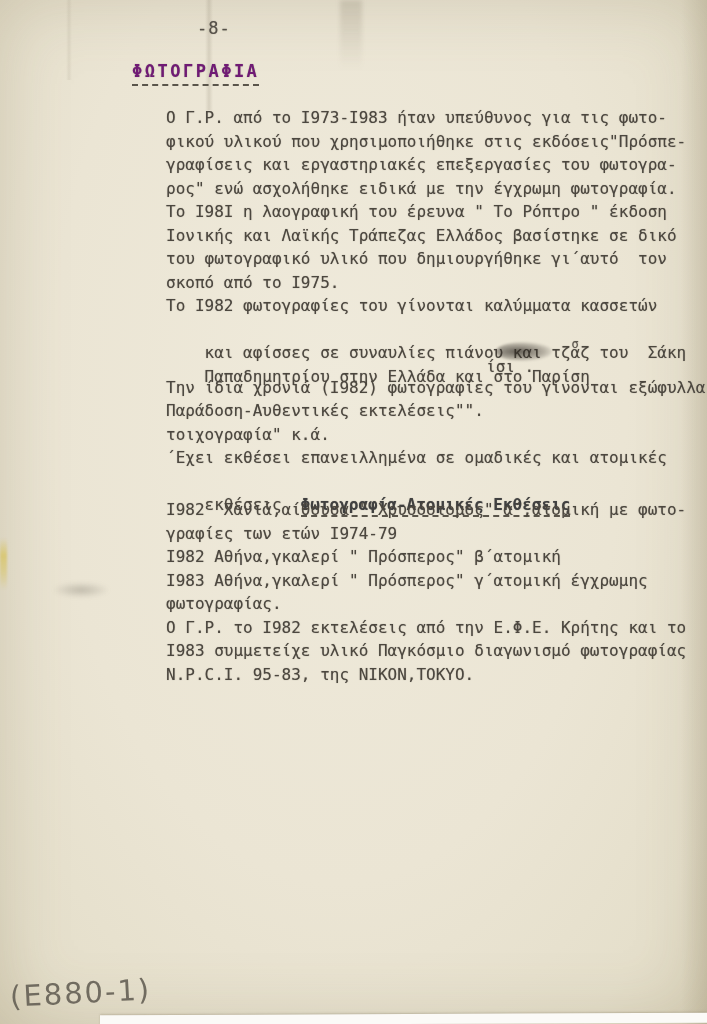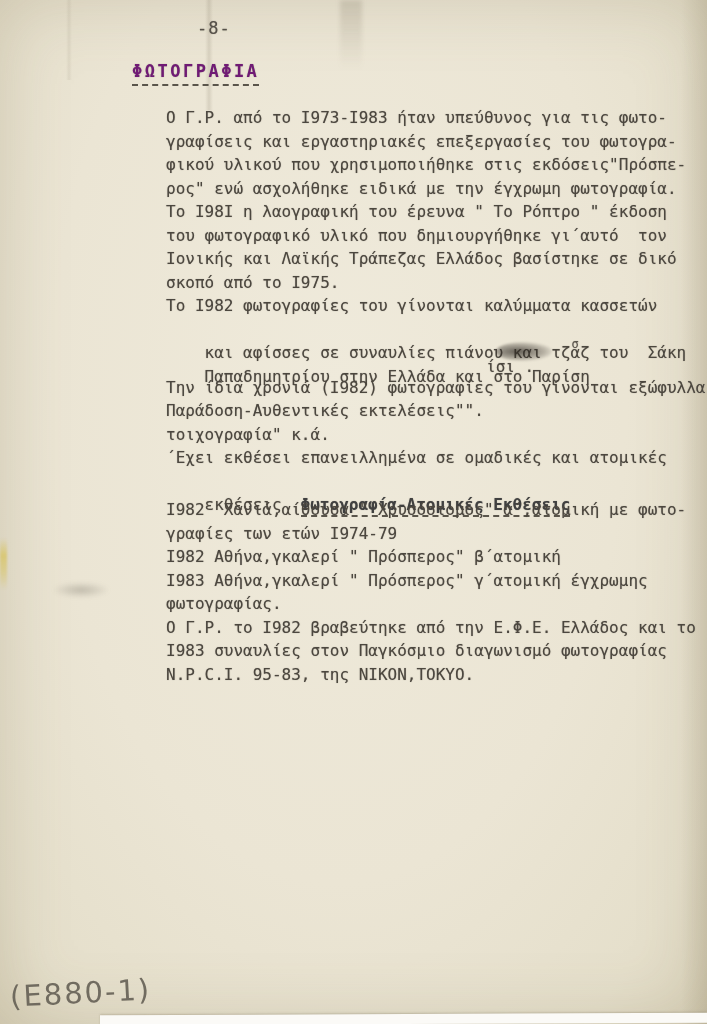--- a/index.html
+++ b/index.html
@@ -74,26 +74,26 @@
 <div class="stain-left"></div>
 <div class="yellow-streak"></div>
 <div class="edge-shade"></div>
 
 <div class="pagenum">-8-</div>
 
 <div class="title">ΦΩΤΟΓΡΑΦΙΑ</div>
 
 <div class="doc-body">
   <div class="line">Ο Γ.Ρ. από το I973-I983 ήταν υπεύθυνος για τις φωτο-</div>
+  <div class="line">φικού υλικού που χρησιμοποιήθηκε στις εκδόσεις"Πρόσπε-</div>
   <div class="line">γραφίσεις και εργαστηριακές επεξεργασίες του φωτογρα-</div>
-  <div class="line">φικού υλικού που χρησιμοποιήθηκε στις εκδόσεις"Πρόσπε-</div>
   <div class="line">ρος" ενώ ασχολήθηκε ειδικά με την έγχρωμη φωτογραφία.</div>
   <div class="line">Το I98I η λαογραφική του έρευνα " Το Ρόπτρο " έκδοση</div>
+  <div class="line">Ιονικής και Λαϊκής Τράπεζας Ελλάδος βασίστηκε σε δικό</div>
   <div class="line">του φωτογραφικό υλικό που δημιουργήθηκε γι΄αυτό  τον</div>
-  <div class="line">Ιονικής και Λαϊκής Τράπεζας Ελλάδος βασίστηκε σε δικό</div>
   <div class="line">σκοπό από το I975.</div>
   <div class="line">Το I982 φωτογραφίες του γίνονται καλύμματα κασσετών</div>
   <div class="line">
     <span>και αφίσσες σε συναυλίες πιάνου και τζ</span><span class="ovr"><span class="ovr-mark">σ</span><span>αζ του  Σάκη</span></span>
   </div>
   <div class="line gap-after">
     <span>Παπαδημητρίου στην Ελλάδα και στο Παρίση</span>
     <span class="smudge"></span>
     <span class="correction">ίσι .</span>
   </div>
@@ -102,20 +102,20 @@
   <div class="line">τοιχογραφία" κ.ά.</div>
   <div class="line">΄Εχει εκθέσει επανειλλημένα σε ομαδικές και ατομικές</div>
   <div class="line">
     <span>εκθέσεις</span><span class="indent"></span><span class="underlined">Φωτογραφία-Ατομικές Εκθέσεις</span>
   </div>
   <div class="line gap-before">I982  Χανιά,αίθουσα " Χρυσόστομος" α΄,ατομική με φωτο-</div>
   <div class="line">γραφίες των ετών I974-79</div>
   <div class="line">I982 Αθήνα,γκαλερί " Πρόσπερος" β΄ατομική</div>
   <div class="line">I983 Αθήνα,γκαλερί " Πρόσπερος" γ΄ατομική έγχρωμης</div>
   <div class="line">φωτογραφίας.</div>
-  <div class="line">Ο Γ.Ρ. το I982 βραβεύτηκε από την Ε.Φ.Ε. Ελλάδος και το</div>
-  <div class="line">I983 συναυλίες στον Παγκόσμιο διαγωνισμό φωτογραφίας</div>
+  <div class="line">Ο Γ.Ρ. το I982 εκτελέσεις από την Ε.Φ.Ε. Κρήτης και το</div>
+  <div class="line">I983 συμμετείχε υλικό Παγκόσμιο διαγωνισμό φωτογραφίας</div>
   <div class="line">N.P.C.I. 95-83, της NIKON,TOKYO.</div>
 </div>
 
 <div class="note">(Ε880-1)</div>
 
 <div class="scan-strip"></div>
 
 </body></html>

